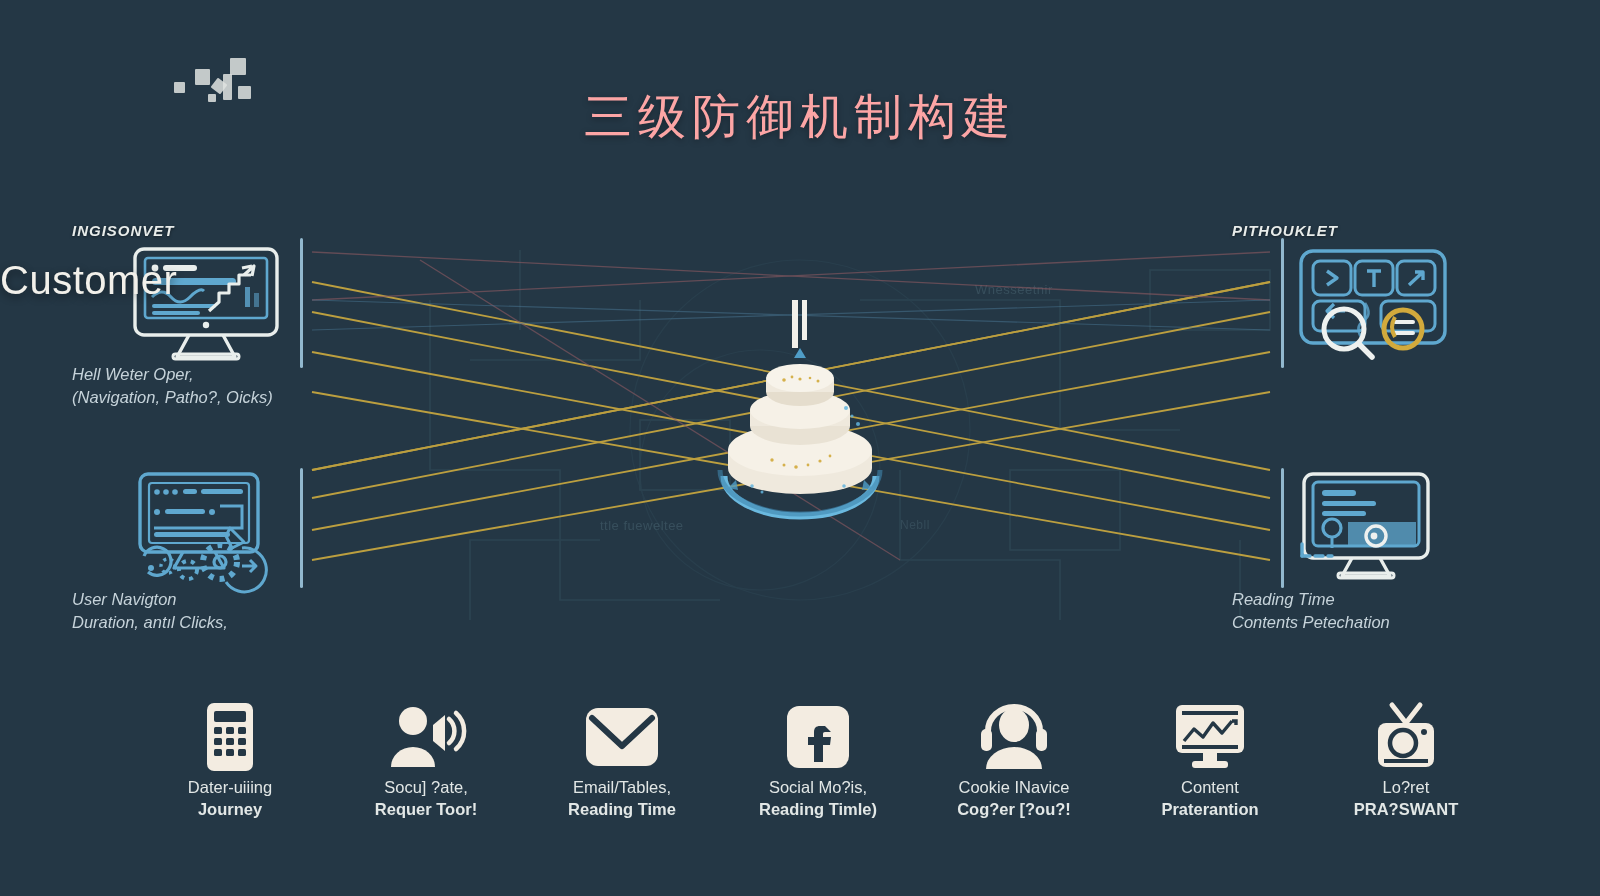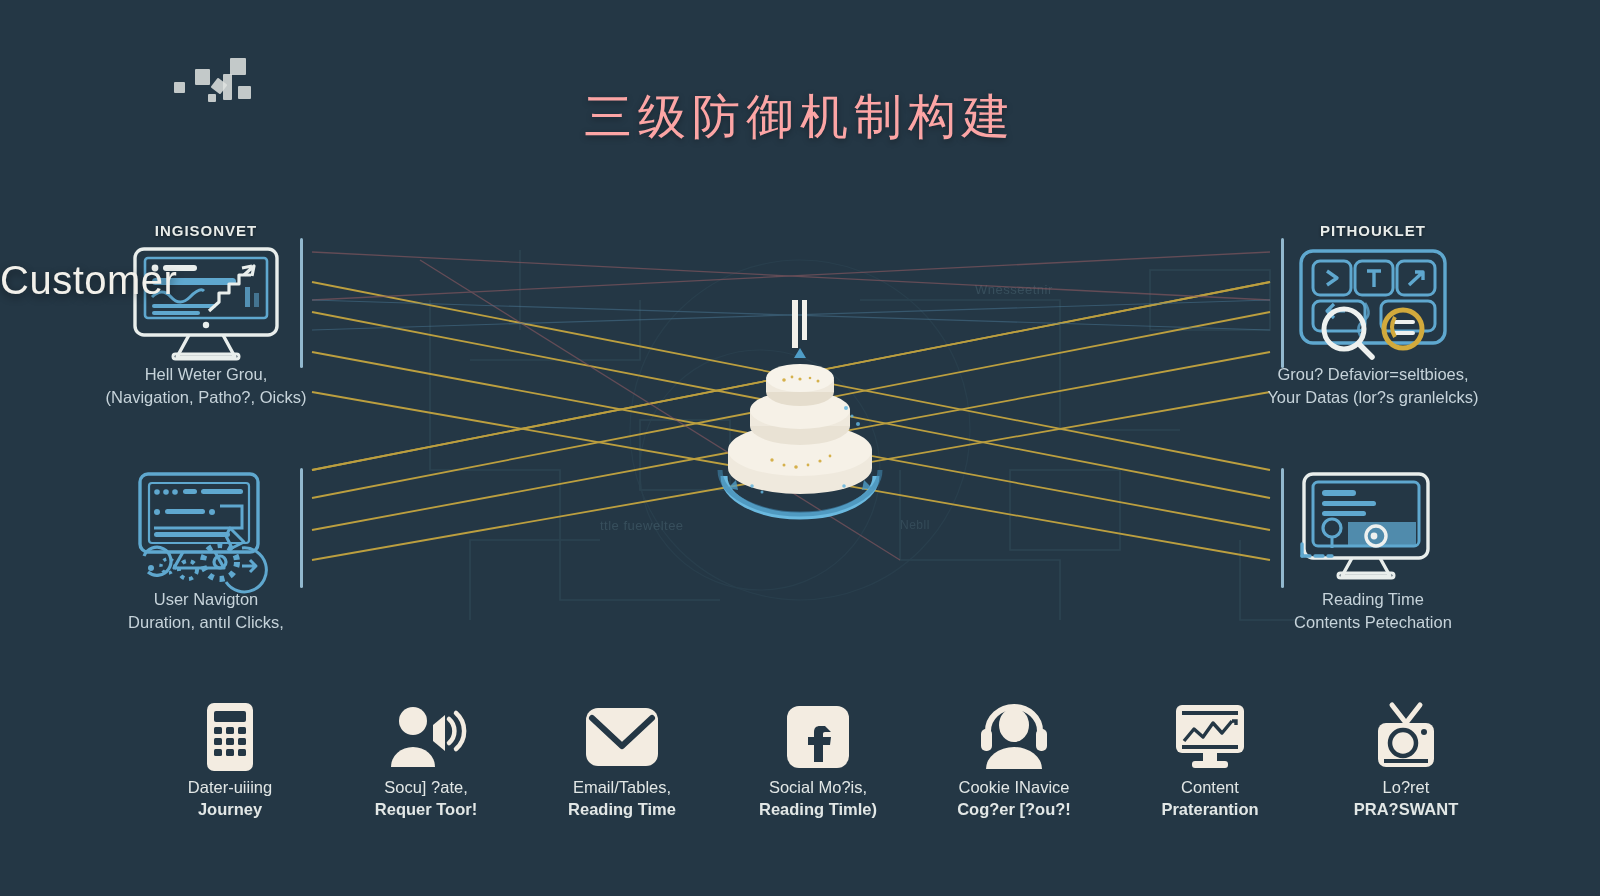--- a/index.html
+++ b/index.html
@@ -32,21 +32,21 @@
   .divider{position:absolute;width:3px;background:#9ec6dd;border-radius:2px;opacity:.9;}
   .divider.left-top{left:300px;top:238px;height:130px;}
   .divider.left-bot{left:300px;top:468px;height:120px;}
   .divider.right-top{left:1281px;top:238px;height:130px;}
   .divider.right-bot{left:1281px;top:468px;height:120px;}
 
   
   .rays{position:absolute;inset:0;}
 
   
-  .panel{position:absolute;text-align:center;}
+  .panel{position:absolute;font-style:italic;}
   .panel .cap{font-size:15px;font-weight:700;color:#e8ecea;letter-spacing:1px;margin-bottom:4px;
               text-shadow:0 1px 3px rgba(0,0,0,.5);}
   .panel .lbl{font-size:16.5px;color:#c6d3da;line-height:1.4;white-space:nowrap;}
   .panel .lbl .l2{display:block;}
   .icon-box{display:flex;align-items:center;justify-content:center;height:120px;}
 
   .p-lt{left:72px;top:222px;width:268px;}
   .p-lb{left:72px;top:468px;width:268px;}
   .p-rt{left:1232px;top:222px;width:282px;}
   .p-rb{left:1232px;top:468px;width:282px;}
@@ -154,21 +154,21 @@
         <path d="M88 66 l10 -9 l0 -9 l10 0 l0 -9 l10 0 l0 -9 l12 0" fill="none" stroke="#e9eeec" stroke-width="3.2" stroke-linejoin="round"></path>
         <path d="M123 30 l10 -9 l-2 10 M131 21 l-10 2" fill="none" stroke="#e9eeec" stroke-width="3.2" stroke-linejoin="round"></path>
         <rect x="124" y="42" width="5" height="20" fill="#5fa8cf" opacity=".8"></rect>
         <rect x="133" y="48" width="5" height="14" fill="#5fa8cf" opacity=".55"></rect>
         <circle cx="85" cy="80" r="3.2" fill="#e9eeec"></circle>
         <path d="M68 90 l-12 22 h58 l-12 -22" fill="none" stroke="#e9eeec" stroke-width="3.4" stroke-linejoin="round"></path>
         <rect x="52" y="109" width="66" height="5" rx="2.5" fill="none" stroke="#e9eeec" stroke-width="3"></rect>
       </svg>
     </div>
     <div class="lbl">
-      <span>Hell Weter Grou,</span>
+      <span>Hell Weter Oper,</span>
       <span class="l2">(Navigation, Patho?, Oicks)</span>
     </div>
   </div>
 
   <div class="panel p-lb">
     <div class="icon-box">
       <svg width="176" height="116" viewBox="0 0 176 116">
         <rect x="22" y="4" width="118" height="78" rx="8" fill="none" stroke="#5fa8cf" stroke-width="3.4"></rect>
         <rect x="31" y="13" width="100" height="60" rx="3" fill="none" stroke="#5fa8cf" stroke-width="2.2"></rect>
         <circle cx="39" cy="22" r="2.8" fill="#5fa8cf"></circle>
@@ -214,24 +214,20 @@
         <rect x="96" y="56" width="54" height="30" rx="7" fill="none" stroke="#5fa8cf" stroke-width="3"></rect>
         <path d="M60 66 H42 l7 -7 M42 66 l7 7" fill="none" stroke="#5fa8cf" stroke-width="3.2" stroke-linejoin="round"></path>
         <path d="M80 58 q8 12 -2 18 q-8 6 -2 16" fill="none" stroke="#5fa8cf" stroke-width="2.6" opacity=".8"></path>
         <circle cx="59" cy="84" r="20" fill="none" stroke="#eef1ef" stroke-width="5"></circle>
         <path d="M74 99 l13 13" stroke="#eef1ef" stroke-width="5.5" stroke-linecap="round"></path>
         <circle cx="118" cy="84" r="19" fill="none" stroke="#d2aa3c" stroke-width="5"></circle>
         <path d="M110 77 h18 M110 88 h18" stroke="#eef1ef" stroke-width="4" stroke-linecap="round"></path>
         <path d="M110 72 q-6 10 0 20" fill="none" stroke="#d2aa3c" stroke-width="4"></path>
       </svg>
     </div>
-    <div class="lbl">
-      <span>Grou? Defavior=seltbioes,</span>
-      <span class="l2">Your Datas (lor?s granlelcks)</span>
-    </div>
   </div>
 
   <div class="panel p-rb">
     <div class="icon-box">
       <svg width="170" height="116" viewBox="0 0 170 116">
         <rect x="16" y="4" width="124" height="84" rx="9" fill="none" stroke="#e9eeec" stroke-width="3.4"></rect>
         <rect x="25" y="12" width="106" height="64" rx="5" fill="none" stroke="#5fa8cf" stroke-width="3"></rect>
         <rect x="34" y="20" width="34" height="6" rx="3" fill="#5fa8cf"></rect>
         <rect x="34" y="31" width="54" height="5" rx="2.5" fill="#5fa8cf"></rect>
         <rect x="34" y="41" width="44" height="5" rx="2.5" fill="#5fa8cf"></rect>

